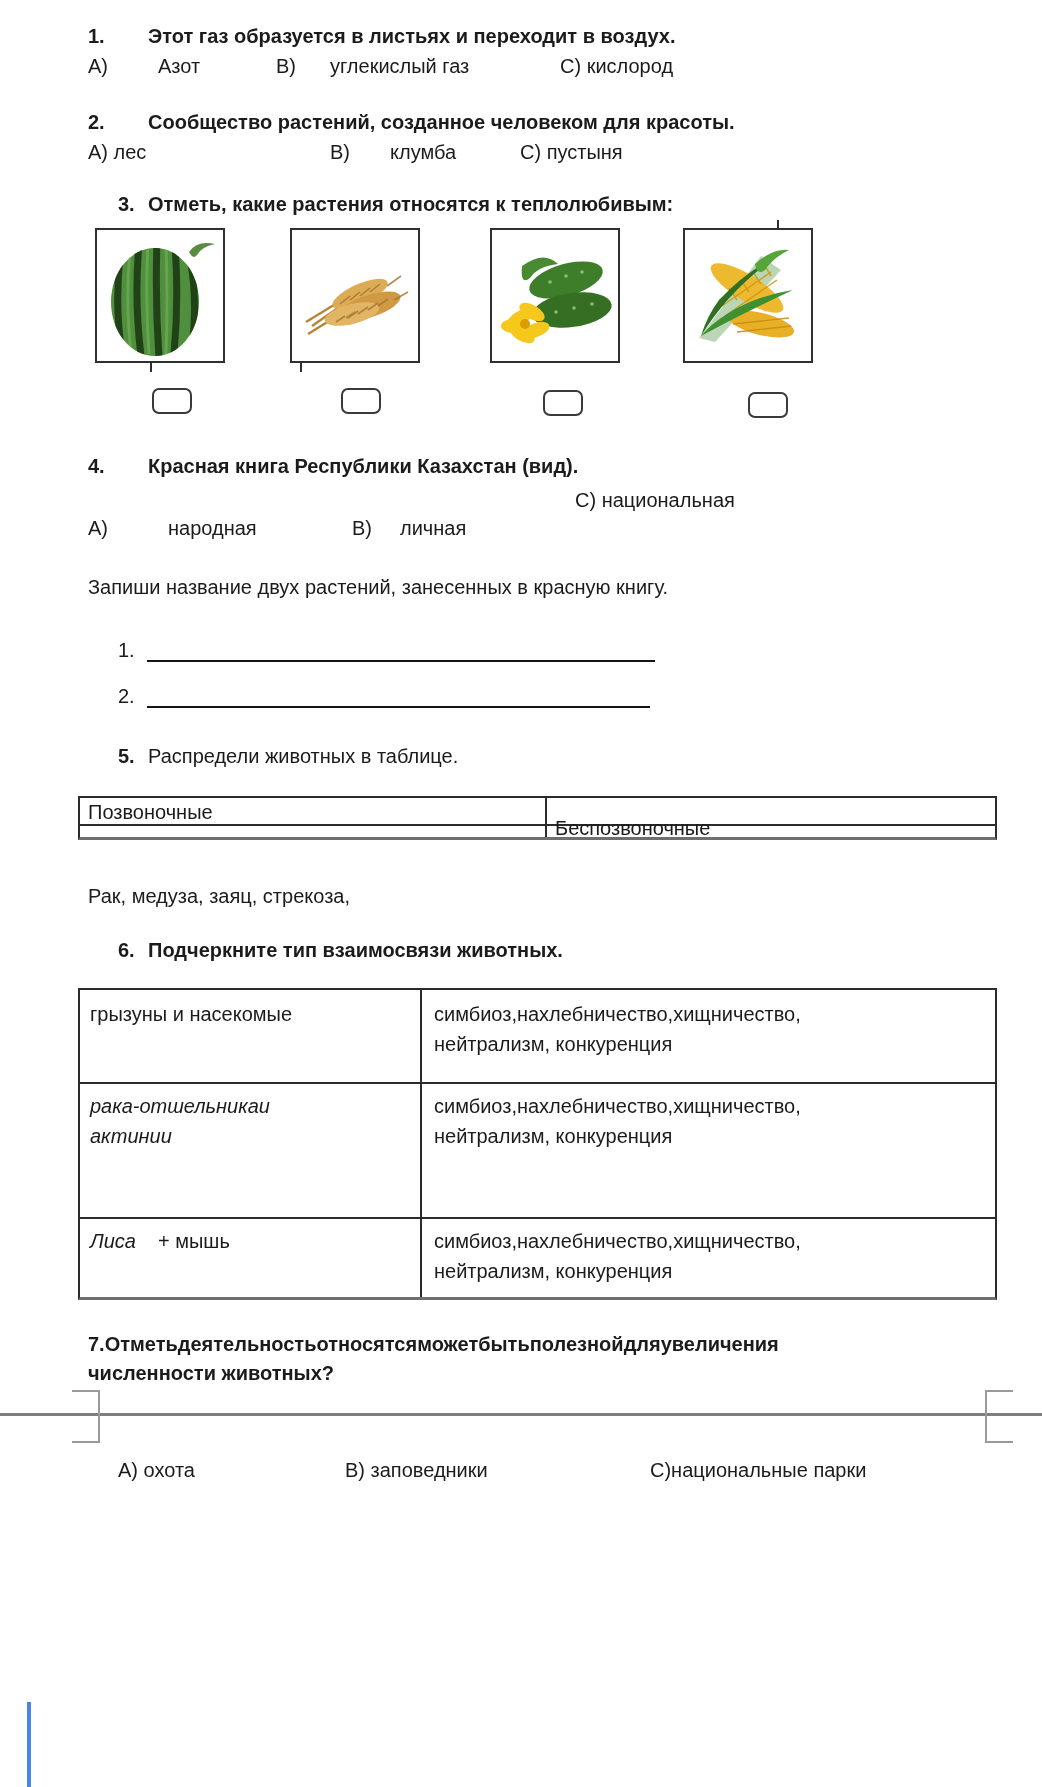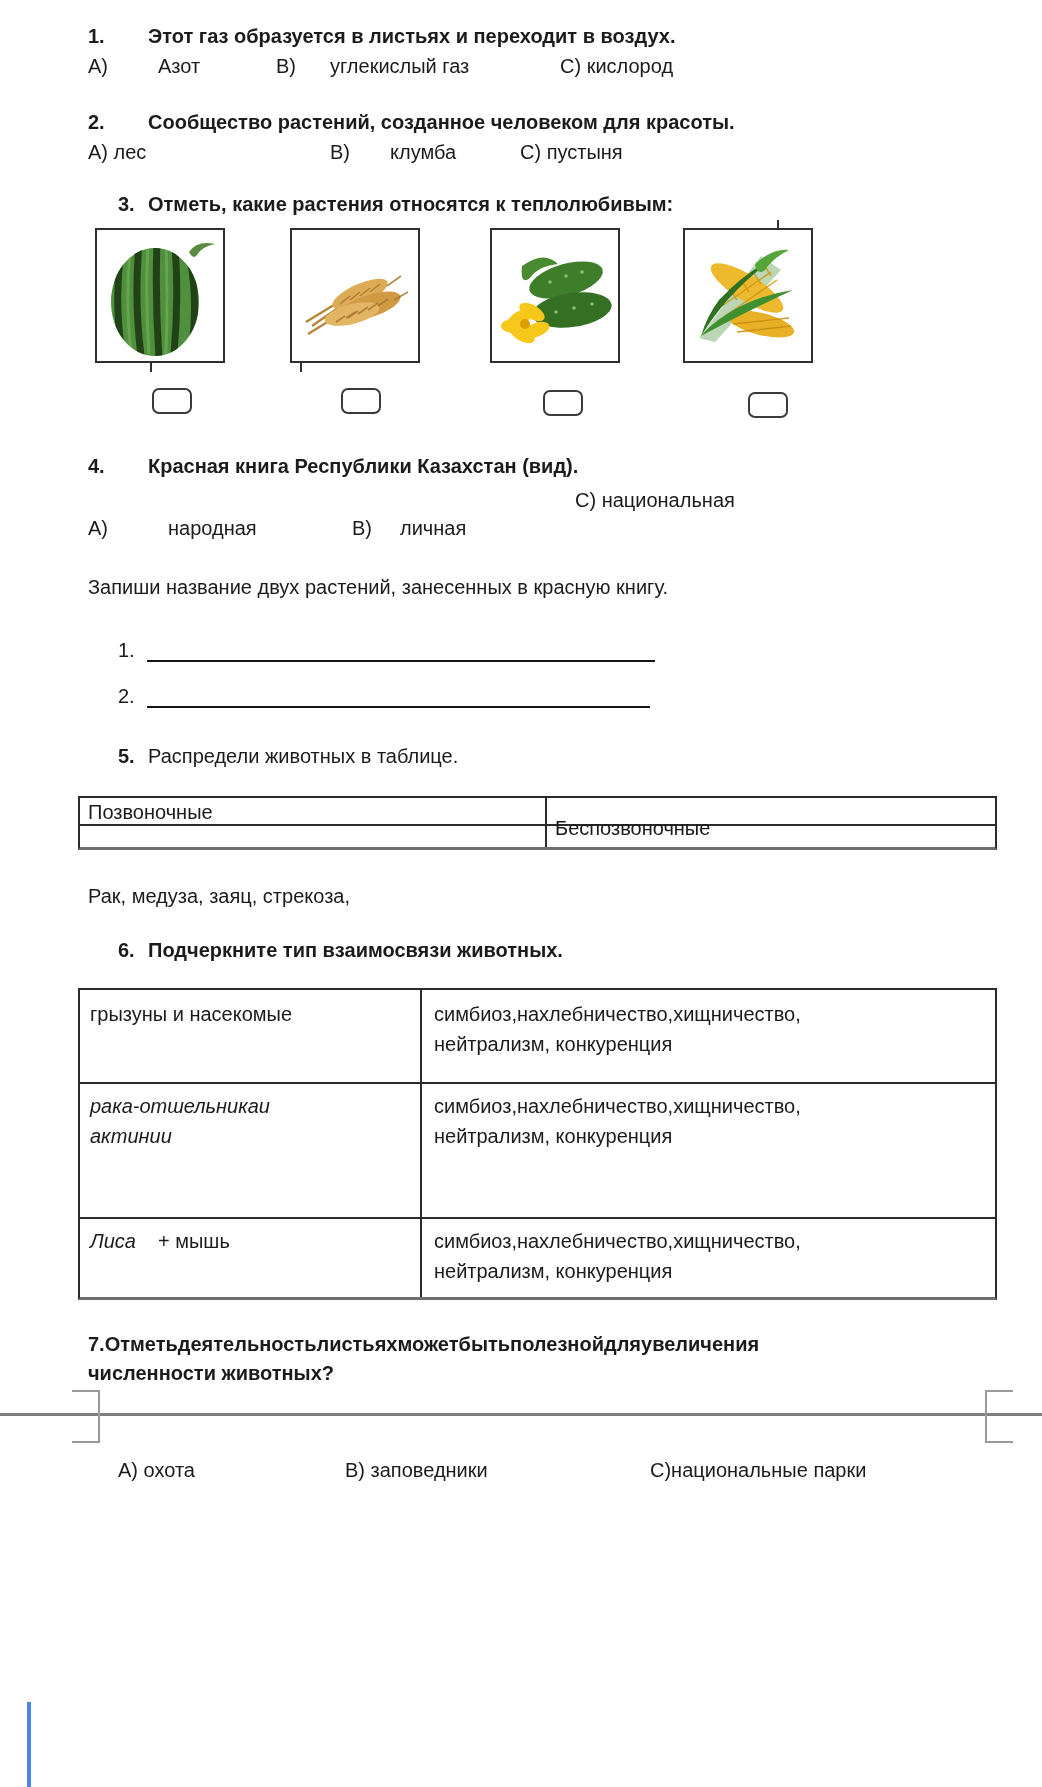--- a/index.html
+++ b/index.html
@@ -161,21 +161,21 @@
   <span class="abs t" style="left:88px;top:573px;">Запиши название двух растений, занесенных в красную книгу.</span>
 
   <span class="abs t" style="left:118px;top:636px;">1.</span>
   <div class="ul" style="left:147px;top:660px;width:508px;"></div>
   <span class="abs t" style="left:118px;top:682px;">2.</span>
   <div class="ul" style="left:147px;top:706px;width:503px;"></div>
 
   <span class="abs t b" style="left:118px;top:742px;">5.</span>
   <span class="abs t" style="left:148px;top:742px;">Распредели животных в таблице.</span>
 
-  <div class="tbl" style="left:78px;top:796px;width:919px;height:54px;border-bottom-width:3px;border-bottom-color:#6f6f6f;">
+  <div class="tbl" style="left:78px;top:796px;width:919px;height:44px;border-bottom-width:3px;border-bottom-color:#6f6f6f;">
     <div class="vdiv" style="left:465px;"></div>
     <div class="hdiv" style="top:26px;"></div>
     <span class="cellt" style="left:8px;top:0px;">Позвоночные</span>
     <span class="cellt" style="left:475px;top:16px;text-align:right;">Беспозвоночные</span>
     <div style="position:absolute;left:0;top:28px;width:465px;height:24px;"></div>
     <div style="position:absolute;left:467px;top:28px;right:0;height:24px;"></div>
   </div>
 
   <span class="abs t" style="left:88px;top:882px;">Рак, медуза, заяц, стрекоза,</span>
 
@@ -214,21 +214,21 @@
         <span>хищничество,</span>
       </div>
     <span class="cellt" style="left:354px;top:267px;">нейтрализм, конкуренция</span>
   </div>
 
   <div class="abs" style="left:88px;top:1330px;width:874px;">
     <div class="q7para jwords">
         <span>7.</span>
         <span>Отметь</span>
         <span>деятельность</span>
-        <span>листьях</span>
+        <span>относятся</span>
         <span>может</span>
         <span>быть</span>
         <span>полезной</span>
         <span>для</span>
         <span>увеличения</span>
       </div>
     <div class="q7para">численности животных?</div>
   </div>
 
   <div class="sep" style="left:0;top:1413px;width:1042px;height:3px;"></div>

